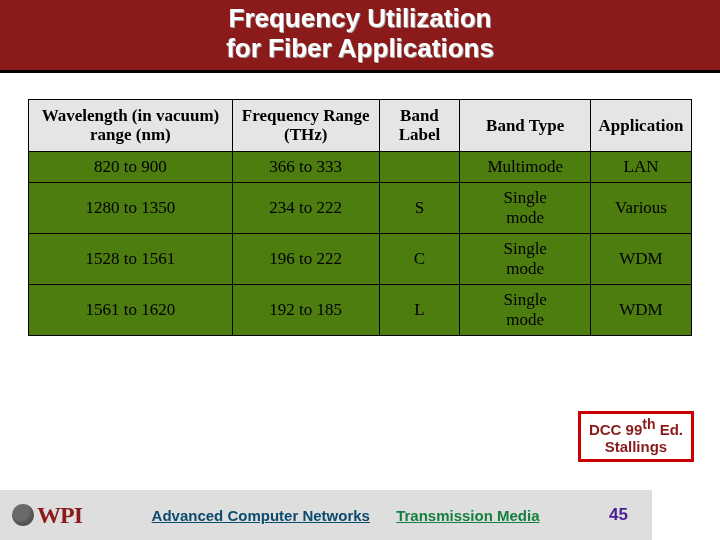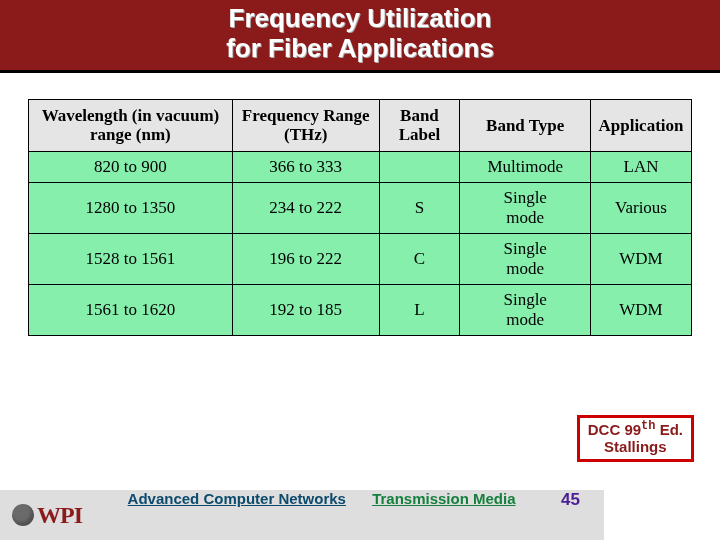--- a/index.html
+++ b/index.html
@@ -24,21 +24,21 @@
     color: #fff;
     line-height: 1.15;
     text-shadow: 1px 1px 0 #aaa;
   }
   .content {
     padding: 26px 28px 0 28px;
   }
   table {
     width: 100%;
     border-collapse: collapse;
-    background: #86efac;
+    background: #4d7c0f;
   }
   th, td {
     border: 1px solid #000;
     padding: 5px 24px;
     text-align: center;
     font-family: 'Times New Roman', serif;
     font-size: 17px;
     vertical-align: middle;
   }
   th {
@@ -53,29 +53,30 @@
     bottom: 78px;
     border: 3px solid #c00;
     padding: 2px 8px 4px 8px;
     text-align: center;
     font-family: 'Comic Sans MS', cursive, sans-serif;
     font-weight: bold;
     color: #8b1a1a;
     font-size: 15px;
     line-height: 1.15;
   }
-  .credit-box sup { font-size: 12px; font-family: Liberation Mono, monospace; }
+  .credit-box sup { font-size: 14px; }
   .footer {
     position: absolute;
     bottom: 0;
     left: 0;
-    width: 604px;
+    width: 652px;
     height: 50px;
     background: #dedede;
     display: flex;
+    align-items: center;
   }
   .logo {
     margin-left: 12px;
     display: flex;
     align-items: center;
     font-family: 'Times New Roman', serif;
     font-weight: bold;
     font-size: 24px;
     color: #8b1a1a;
     letter-spacing: -1px;

